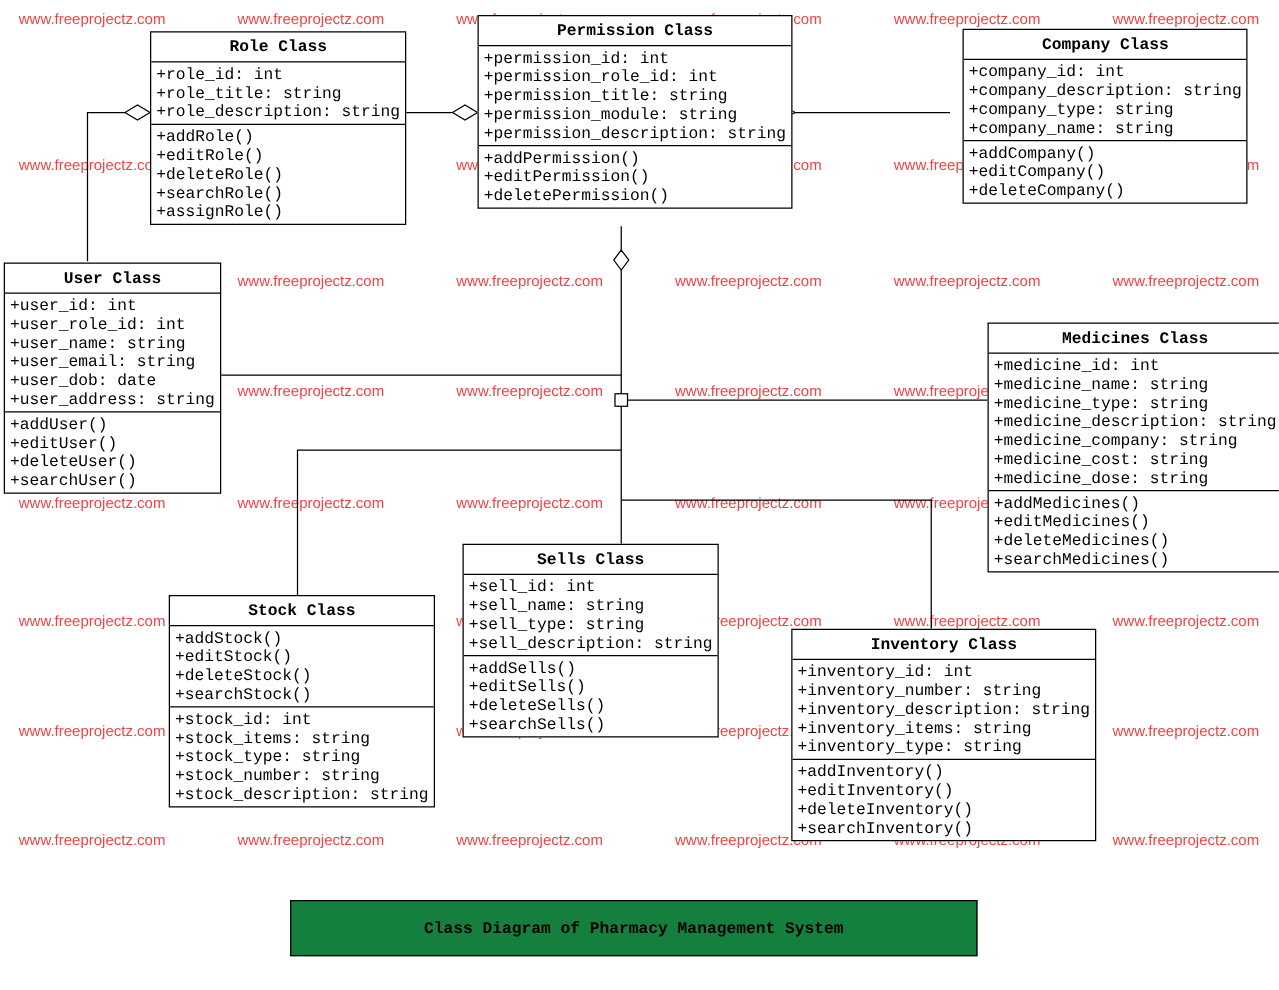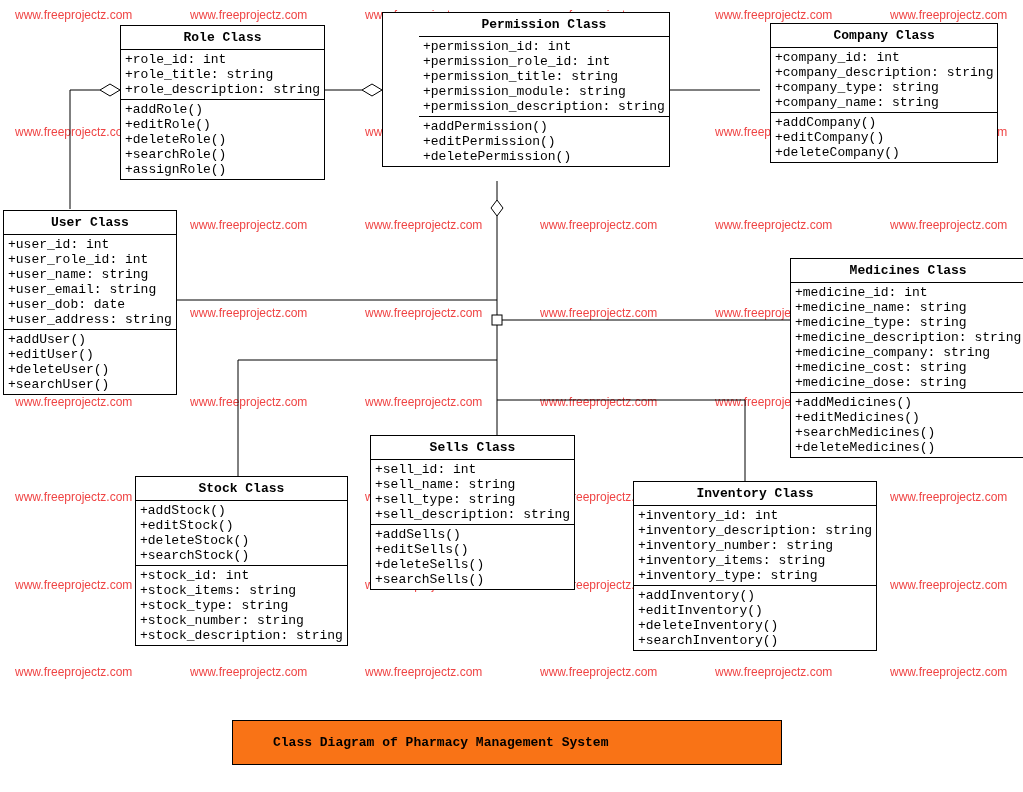--- a/index.html
+++ b/index.html
@@ -45,23 +45,23 @@
   }
   .section:last-child { border-bottom: none; }
   .row {
     white-space: nowrap;
     line-height: 15px;
     font-family: "Courier New", monospace;
   }
   .caption-box {
     position: absolute;
     border: 1px solid #000;
-    background: #f97316;
+    background: #15803d;
     font-weight: bold;
-    text-align: left;
+    text-align: center;
     padding: 14px 40px;
     font-family: "Courier New", monospace;
     z-index: 2;
   }
   svg.connectors {
     position: absolute;
     inset: 0;
     width: 1023px;
     height: 792px;
     z-index: 1;
@@ -162,21 +162,21 @@
   </div>
   <div class="section">
     <div class="row">+addRole()</div>
     <div class="row">+editRole()</div>
     <div class="row">+deleteRole()</div>
     <div class="row">+searchRole()</div>
     <div class="row">+assignRole()</div>
   </div>
 </div>
 
-<div class="class-box" style="left:382px; top:12px;padding-left:36px;">
+<div class="class-box" style="left:382px; top:12px;">
   <div class="class-title">Permission Class</div>
   <div class="section">
     <div class="row">+permission_id: int</div>
     <div class="row">+permission_role_id: int</div>
     <div class="row">+permission_title: string</div>
     <div class="row">+permission_module: string</div>
     <div class="row">+permission_description: string</div>
   </div>
   <div class="section">
     <div class="row">+addPermission()</div>
@@ -225,22 +225,22 @@
     <div class="row">+medicine_name: string</div>
     <div class="row">+medicine_type: string</div>
     <div class="row">+medicine_description: string</div>
     <div class="row">+medicine_company: string</div>
     <div class="row">+medicine_cost: string</div>
     <div class="row">+medicine_dose: string</div>
   </div>
   <div class="section">
     <div class="row">+addMedicines()</div>
     <div class="row">+editMedicines()</div>
+    <div class="row">+deleteMedicines()</div>
     <div class="row">+searchMedicines()</div>
-    <div class="row">+deleteMedicines()</div>
   </div>
 </div>
 
 <div class="class-box" style="left:370px; top:435px;">
   <div class="class-title">Sells Class</div>
   <div class="section">
     <div class="row">+sell_id: int</div>
     <div class="row">+sell_name: string</div>
     <div class="row">+sell_type: string</div>
     <div class="row">+sell_description: string</div>
@@ -263,26 +263,26 @@
   </div>
   <div class="section">
     <div class="row">+stock_id: int</div>
     <div class="row">+stock_items: string</div>
     <div class="row">+stock_type: string</div>
     <div class="row">+stock_number: string</div>
     <div class="row">+stock_description: string</div>
   </div>
 </div>
 
-<div class="class-box" style="left:633px; top:481px;">
+<div class="class-box" style="left:633px; top:503px;">
   <div class="class-title">Inventory Class</div>
   <div class="section">
     <div class="row">+inventory_id: int</div>
+    <div class="row">+inventory_number: string</div>
     <div class="row">+inventory_description: string</div>
-    <div class="row">+inventory_number: string</div>
     <div class="row">+inventory_items: string</div>
     <div class="row">+inventory_type: string</div>
   </div>
   <div class="section">
     <div class="row">+addInventory()</div>
     <div class="row">+editInventory()</div>
     <div class="row">+deleteInventory()</div>
     <div class="row">+searchInventory()</div>
   </div>
 </div>

